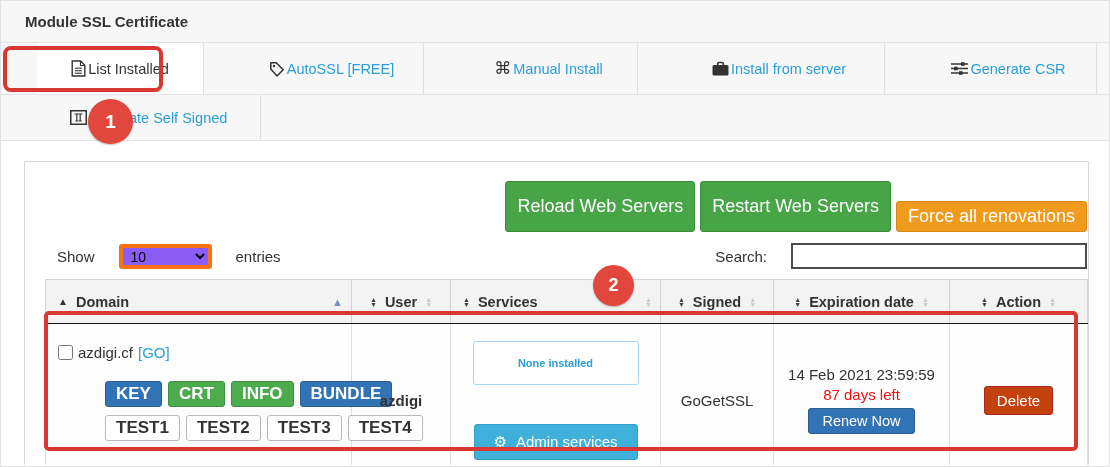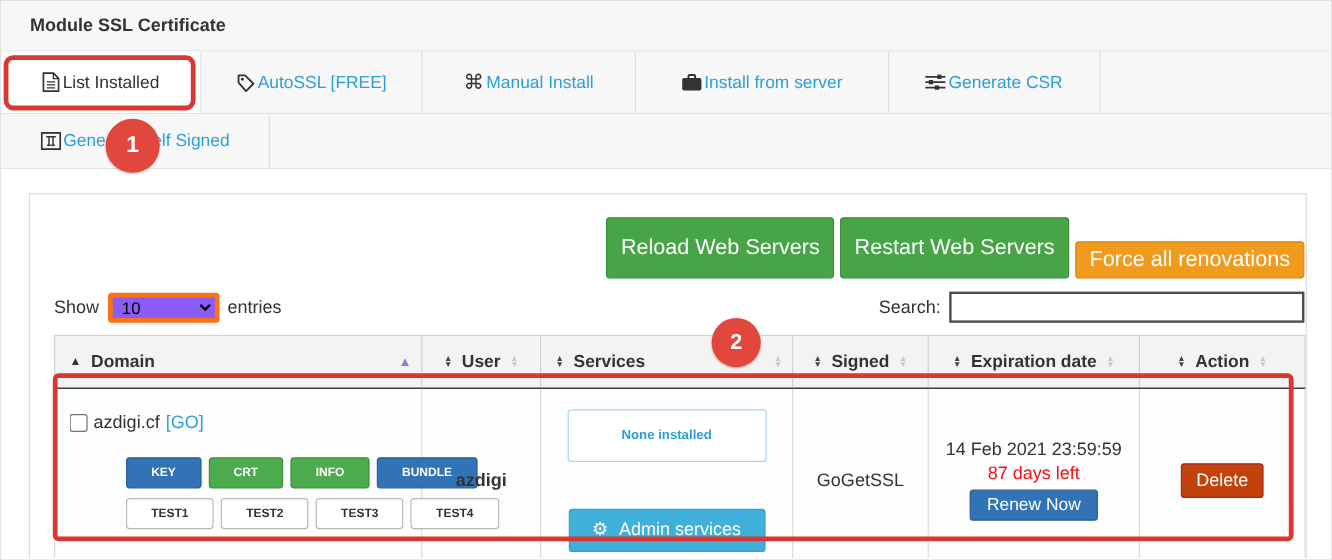--- a/index.html
+++ b/index.html
@@ -9,41 +9,41 @@
   .widget { position:absolute; inset:0; border:1px solid #e2e2e2; background:#fff; }
 
   .titlebar { height:42px; background:#f7f7f7; border-bottom:1px solid #e3e3e3;
               display:flex; align-items:center; padding-left:24px; }
   .titlebar .title { font-size:15px; font-weight:bold; color:#333; }
 
   .tabrow { display:flex; background:#f7f7f7; border-bottom:1px solid #e3e3e3; }
   .tabrow1 { height:52px; }
   .tabrow2 { height:46px; }
   .tab { display:flex; align-items:center; justify-content:center; gap:2px;
-         border-right:1px solid #e0e0e0; font-size:14.5px; color:#2a9fd8; cursor:pointer; }
+         border-right:1px solid #e0e0e0; font-size:14.5px; color:#2a9fd8; cursor:pointer;margin-left:36px; }
   .tab.active { background:#fff; color:#333; }
   .tab .ticon { display:flex; align-items:center; color:#333; }
   .cmd-glyph { font-size:17px; color:#333; line-height:1; }
 
   .t1a{width:167px;} .t1b{width:184px;} .t1c{width:178px;} .t1d{width:211px;} .t1e{width:176px;}
   .t2a{width:224px;} .t2b{width:150px;}
 
   .content { padding-top:20px; background:#fff; }
   .panel { margin-left:23px; width:1065px; height:304px; border:1px solid #d9d9d9; border-bottom:none;
            padding:19px 1px 0 20px; overflow:hidden; }
 
   .actions-row { display:flex; justify-content:flex-end; gap:5px; }
   .btn { display:inline-flex; align-items:center; justify-content:center; border-radius:3px;
          color:#fff; font-size:18px; padding:4px 11px; cursor:pointer; white-space:nowrap; }
   .btn-green  { background:#47a447; border:1px solid #3c8c3c; }
   .btn-orange { background:#f09b1d; border:1px solid #d9880d;margin-top:20px; }
 
   .controls-row { margin-top:11px; display:flex; justify-content:space-between; align-items:center;
                   font-size:15px; color:#333; }
-  .show-group, .search-group { display:flex; align-items:center; gap:7px; }
+  .show-group, .search-group { display:flex; align-items:center; gap:24px;margin-left:12px; }
   .page-select { width:93px; height:25px; border:4px solid #f97316; border-radius:3px;
                  font-size:14px; font-family:"Liberation Sans",sans-serif; padding-left:4px; background:#8b5cf6; }
   .search-input { width:296px; height:26px; border:2px solid #4d4d4d; background:#fff;
                   font-size:14px; padding:0 6px; font-family:"Liberation Sans",sans-serif; }
 
   table.data { border-collapse:collapse; margin-top:10px; width:1042px; table-layout:fixed; }
   th { background:#f3f3f3; border:1px solid #d2d2d2; border-bottom:1px solid #111;
        height:44px; font-size:14.5px; color:#333; font-weight:bold; padding:0 8px; }
   .th-inner { display:flex; align-items:center; justify-content:center; gap:8px; }
   .th-inner.left { justify-content:flex-start; padding-left:4px; }
@@ -58,22 +58,22 @@
   .sortpair span { font-size:7px; }
   .sortpair.dark span { color:#444; }
   .sortpair.light span { color:#c9c9c9; }
 
   .cell-domain { vertical-align:top; padding:20px 8px 0 12px; }
   .domain-line { display:flex; align-items:center; gap:5px; font-size:15px; }
   .domain-line input { width:15px; height:15px; }
   .go-link { color:#2a9fd8; cursor:pointer; }
   .chip-row { display:flex; gap:6px; margin-left:47px; margin-top:20px; }
   .chip-row2 { margin-top:8px; }
-  .chip { display:inline-flex; align-items:center; justify-content:center; height:26px; padding:0 20px;
-          border-radius:3px; font-size:10px; font-weight:bold; color:#fff; cursor:pointer; }
+  .chip { display:inline-flex; align-items:center; justify-content:center; height:26px; padding:0 10px;
+          border-radius:3px; font-size:17px; font-weight:bold; color:#fff; cursor:pointer; }
   .chip-blue  { background:#3173b4; border:1px solid #2a5f96; }
   .chip-green { background:#4cab4c; border:1px solid #3f8f3f; }
   .chip-plain { background:#fff; color:#333; border:1px solid #b9b9b9; }
 
   .cell-center { text-align:center; }
   .user-name { font-weight:bold; }
 
   .services-stack { display:flex; flex-direction:column; align-items:center; }
   .none-installed { width:166px; height:44px; background:#fff; border:1px solid #a5d8ef; border-radius:3px;
                     color:#2a9fd8; font-weight:bold; font-size:11px;

